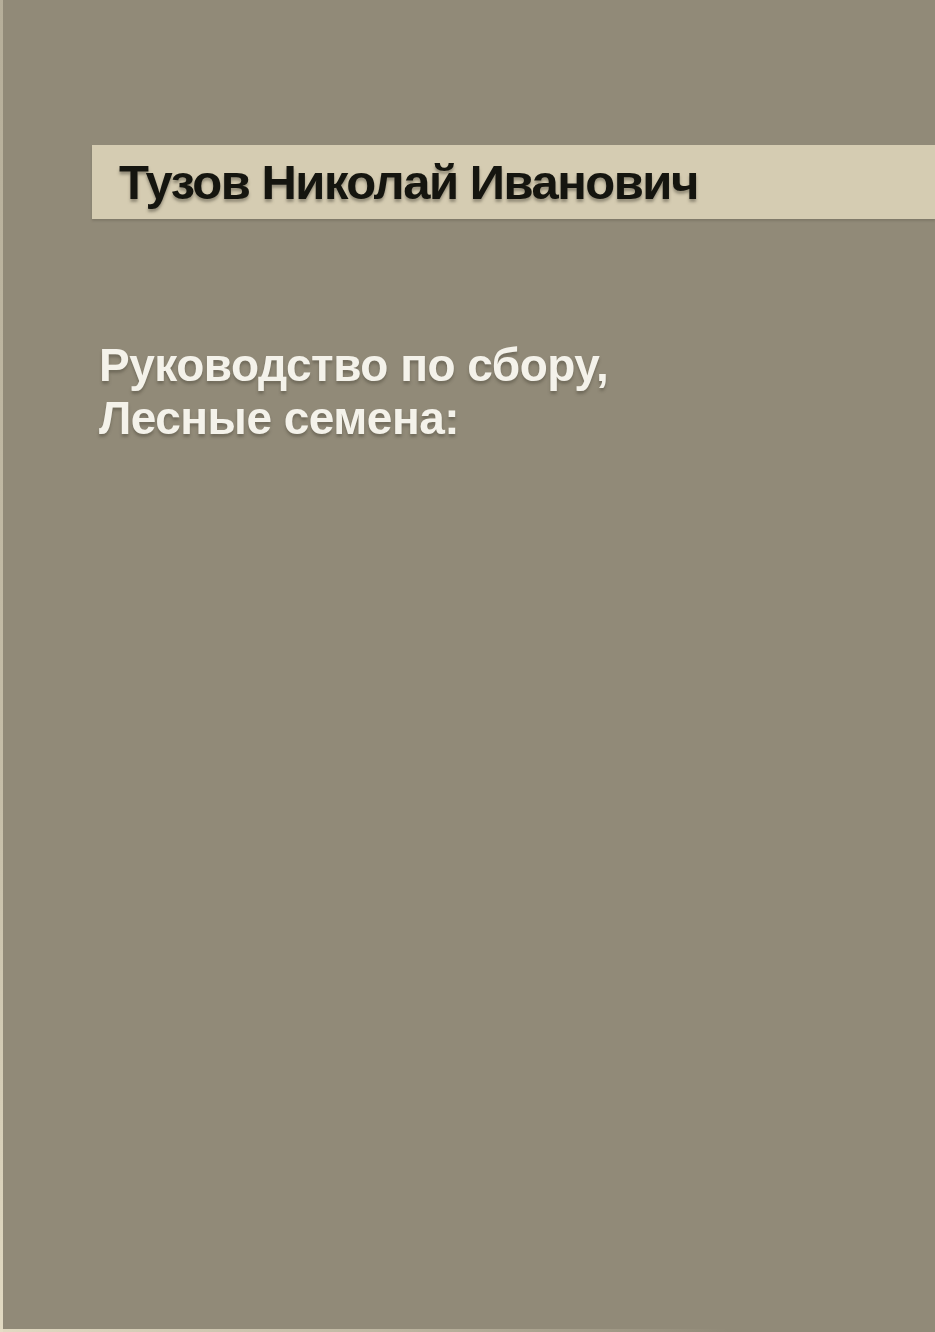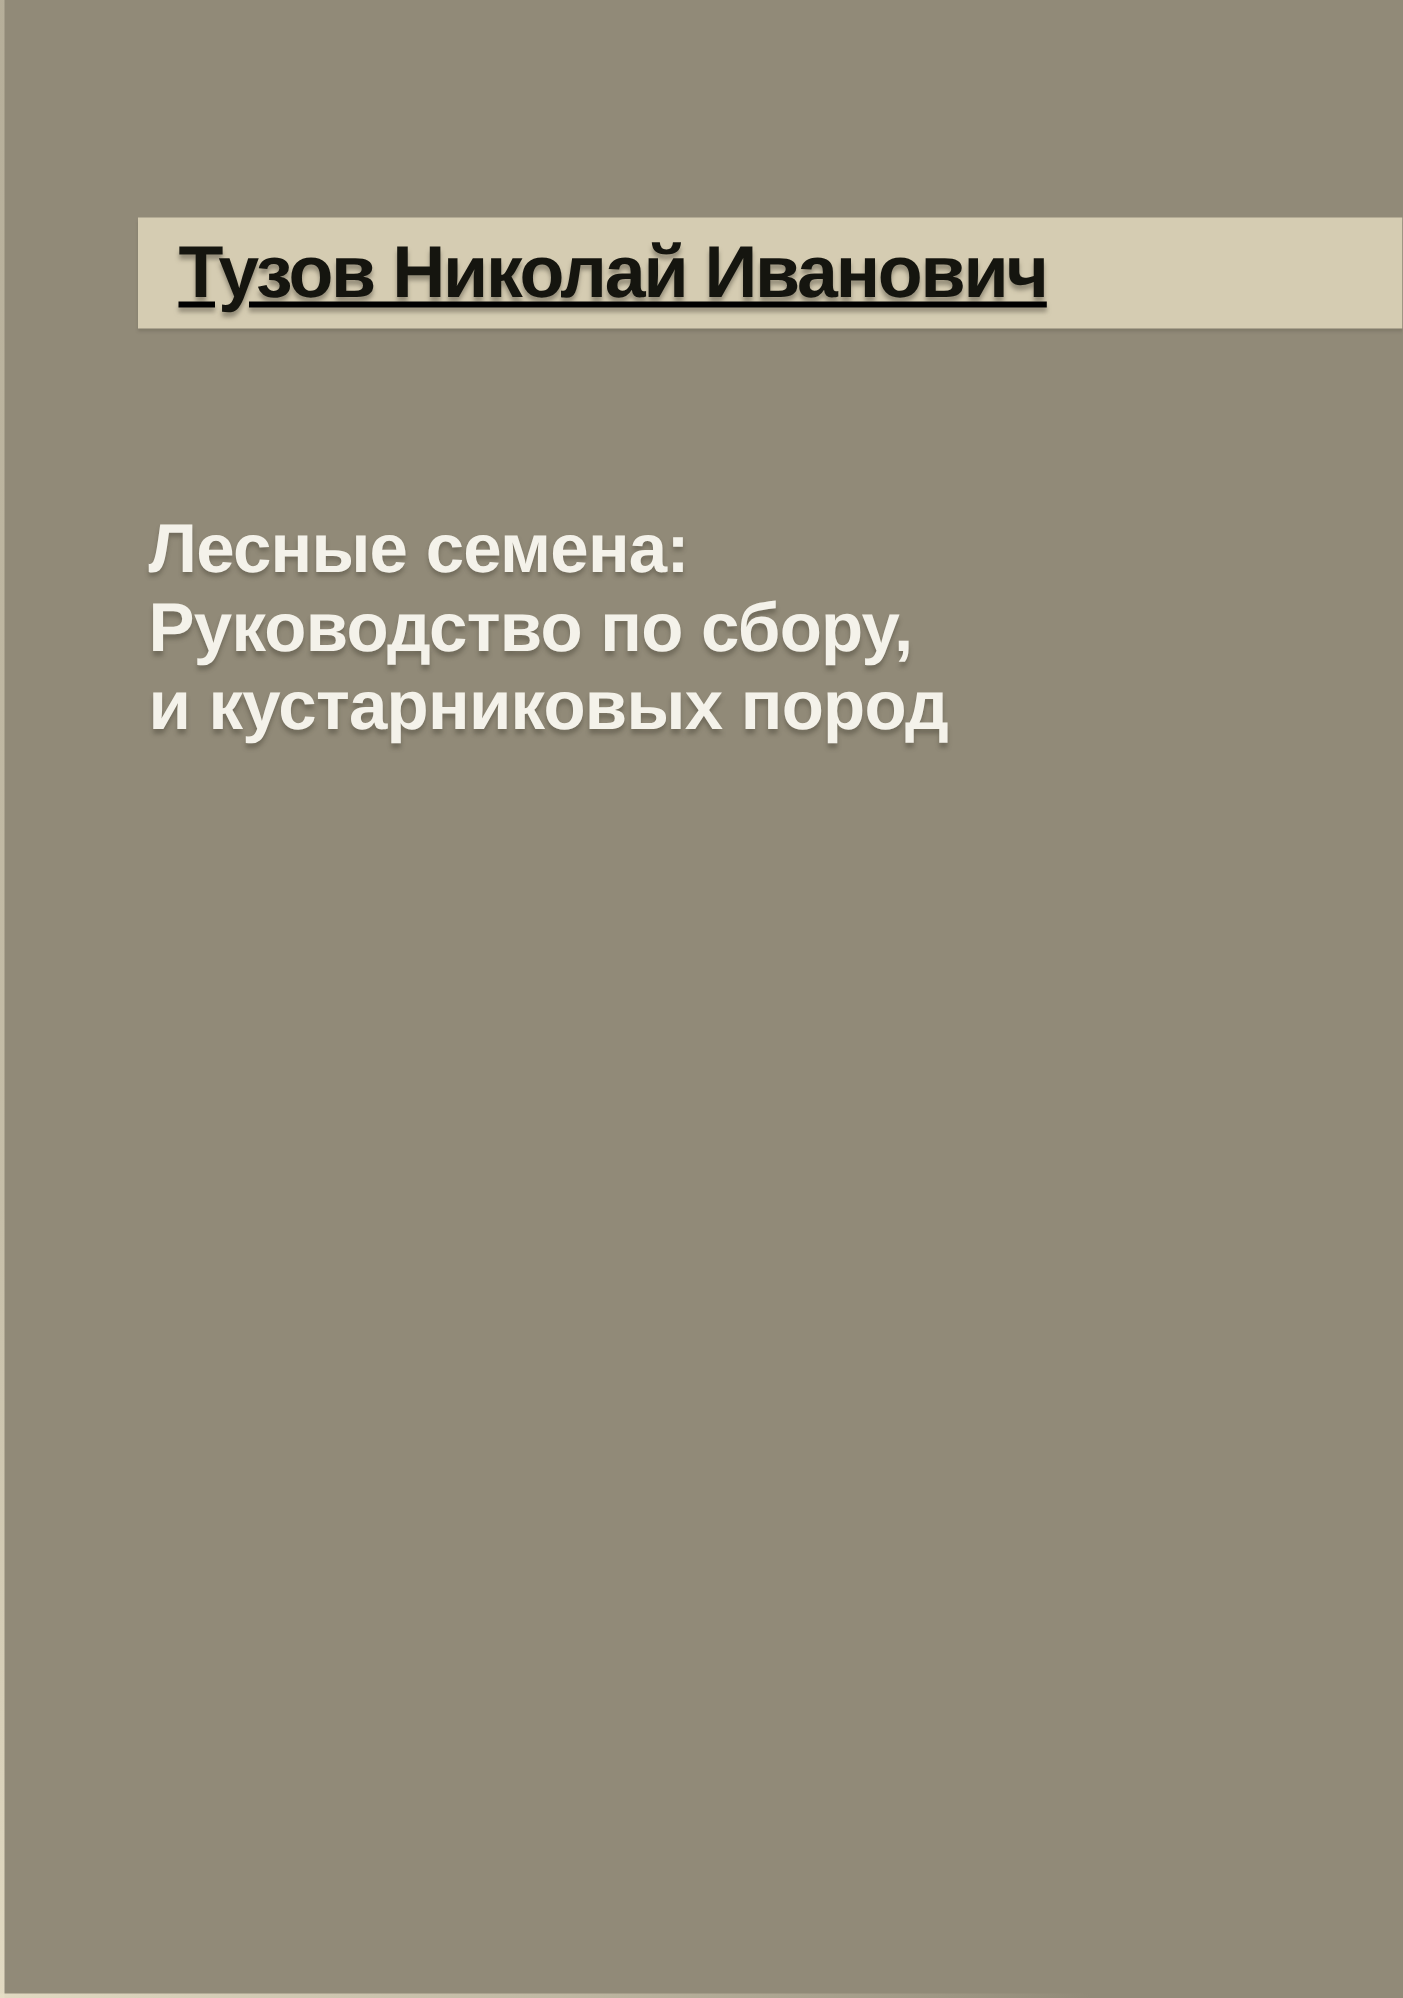--- a/index.html
+++ b/index.html
@@ -50,21 +50,20 @@
     top: 145px;
     left: 92px;
     right: 0;
     height: 74px;
     background: #d5ccb2;
     display: flex;
     align-items: center;
     padding-left: 27px;
     box-sizing: border-box;
     box-shadow: 0 2px 2px rgba(80, 76, 64, 0.25);
-    text-decoration: underline;
   }
 
   .author-name {
     font-weight: bold;
     font-size: 49px;
     letter-spacing: -1.5px;
     color: #15150f;
     text-shadow: 0 3px 3px rgba(95, 90, 75, 0.55);
     white-space: nowrap;
   }
@@ -92,18 +91,17 @@
 <div class="cover">
 
   <div class="edge-left"></div>
   <div class="edge-bottom"></div>
 
   <div class="author-band">
     <span class="author-name">Тузов Николай Иванович</span>
   </div>
 
   <div class="book-title">
+    <div class="line">Руководство по сбору,</div>
     <div class="line">Лесные семена:</div>
-    <div class="line">Руководство по сбору,</div>
-    <div class="line">и кустарниковых пород</div>
   </div>
 
 </div>
 
 </body></html>

